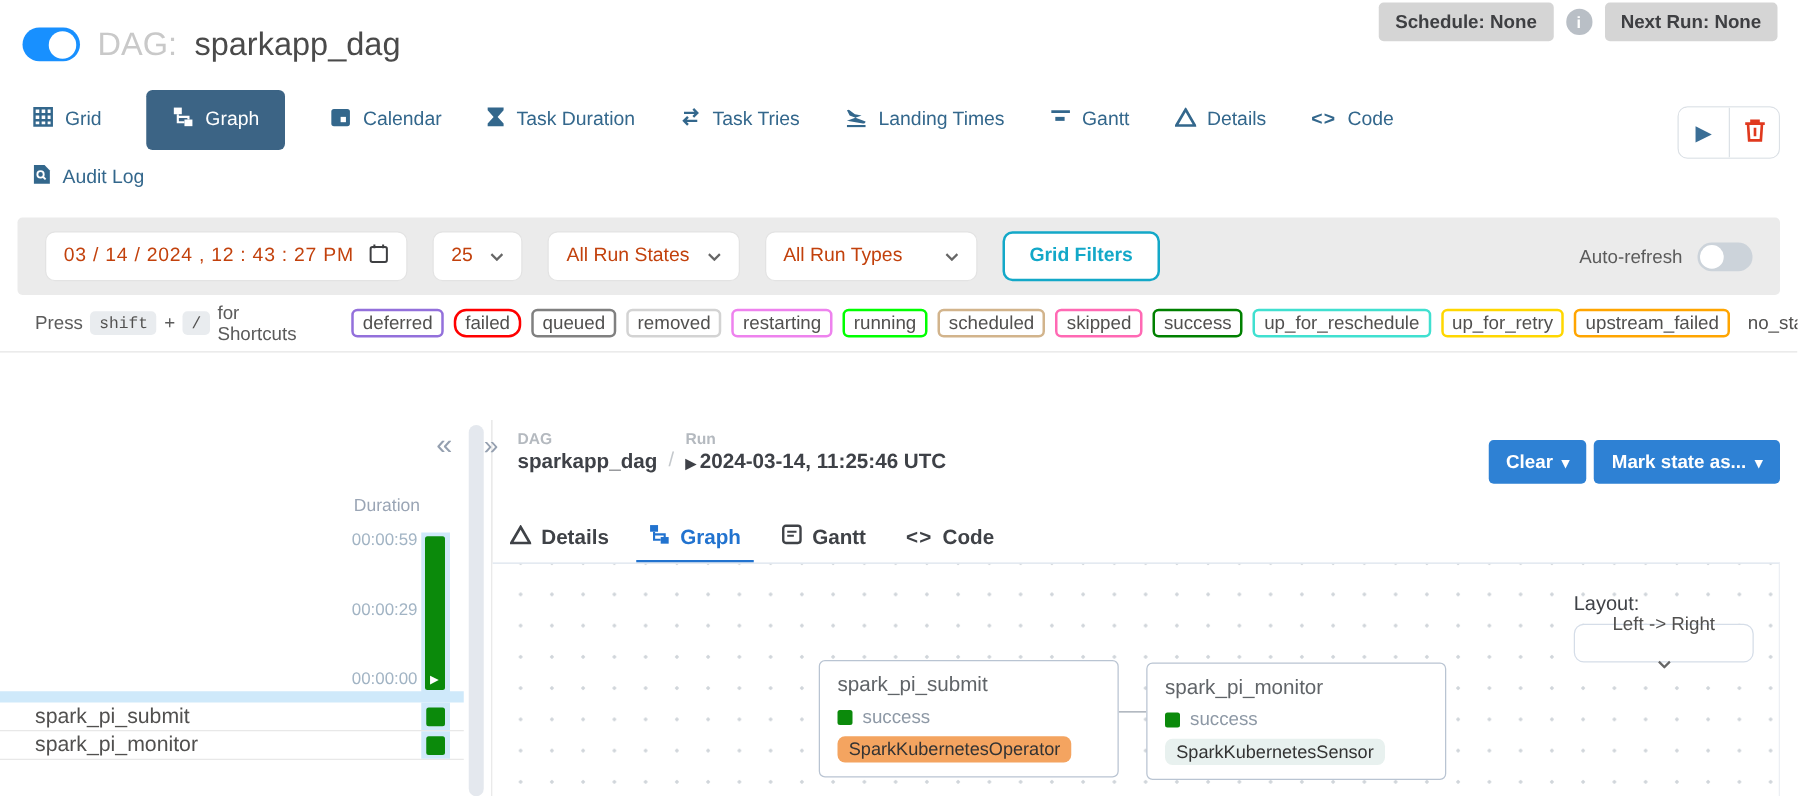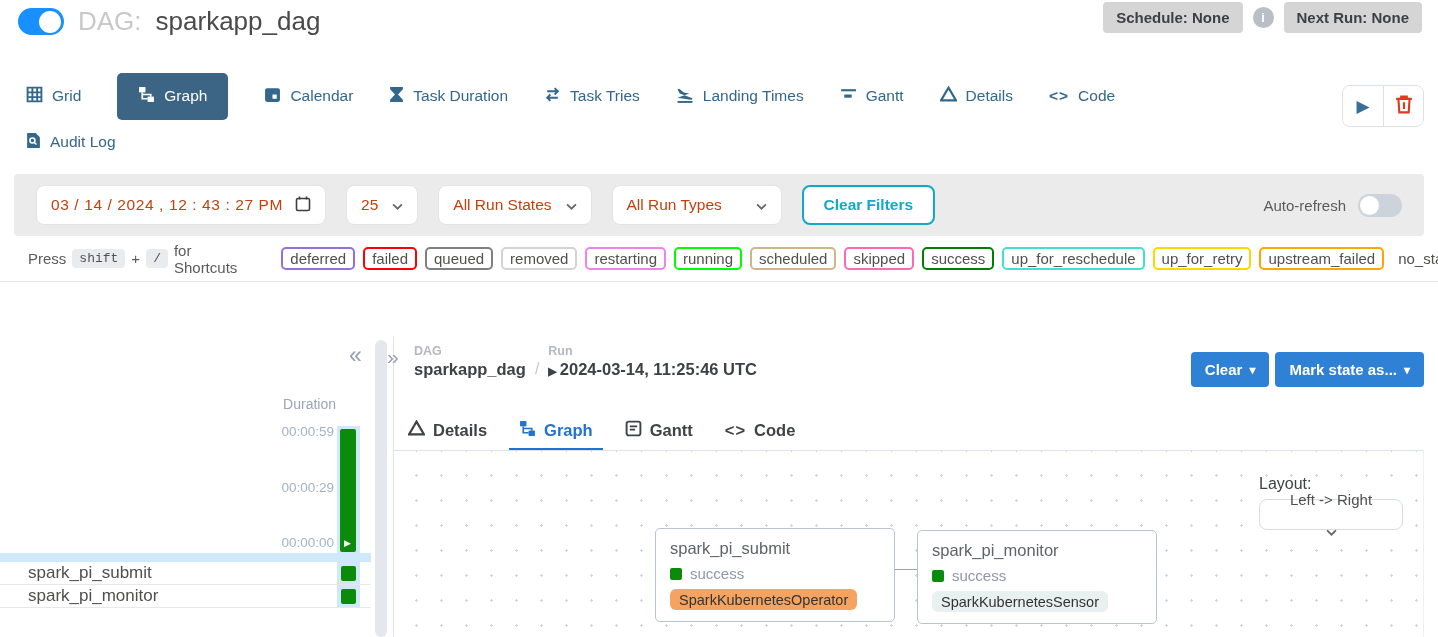--- a/index.html
+++ b/index.html
@@ -1,20 +1,20 @@
 <!DOCTYPE html>
 <html><head>
 <meta charset="utf-8">
 <style>
   * { margin:0; padding:0; box-sizing:border-box; }
   html,body { width:1438px; height:637px; background:#fff; overflow:hidden;
     font-family:"Liberation Sans", sans-serif; color:#51504f; }
 
   
-  .app-header { position:relative; padding:6px 14px 0 18px; height:58px; }
+  .app-header { position:relative; padding:20px 14px 0 18px; height:58px; }
   .dag-title-row { display:flex; align-items:center; gap:14px; }
   .toggle-on { width:46px; height:27px; border-radius:14px; background:#1890ff; position:relative; cursor:pointer; }
   .toggle-on .knob { position:absolute; top:2.5px; right:3px; width:22px; height:22px; border-radius:50%; background:#fff; }
   .dag-prefix { font-size:26px; color:#c9c9c9; }
   .dag-name { font-size:26px; color:#4a4a4a; }
   .top-badges { position:absolute; top:2px; right:16px; display:flex; align-items:center; gap:10px; }
   .info-badge { background:#d5d5d5; border-radius:4px; padding:7px 13px; font-size:15px; font-weight:bold; color:#3e3f42; }
   .info-circle { width:21px; height:21px; border-radius:50%; background:#b9bfc6; color:#fff; font-size:13px; font-weight:bold;
     display:flex; align-items:center; justify-content:center; font-style:normal; }
 
@@ -224,40 +224,40 @@
     <span class="sel-chevron"><svg width="11" height="7" viewBox="0 0 10 6">
           <polyline points="1,1 5,5 9,1" fill="none" stroke="#666" stroke-width="1.6"></polyline>
         </svg></span>
   </div>
   <div class="f-input" style="width:170px; justify-content:space-between;">
     <span>All Run Types</span>
     <span class="sel-chevron"><svg width="11" height="7" viewBox="0 0 10 6">
           <polyline points="1,1 5,5 9,1" fill="none" stroke="#666" stroke-width="1.6"></polyline>
         </svg></span>
   </div>
-  <button class="clear-filters">Clear Filters</button>
+  <button class="clear-filters">Grid Filters</button>
   <div class="auto-refresh">
     <span>Auto-refresh</span>
     <div class="toggle-off">
         <div class="knob"></div>
       </div>
   </div>
 </div>
 
 <div class="legend-row">
   <div class="shortcut-hint">
     <span>Press</span>
     <kbd>shift</kbd>
     <span>+</span>
     <kbd>/</kbd>
     <span>for Shortcuts</span>
   </div>
   <div class="legend">
     <span class="legend-badge" style="border-color: rgb(147, 112, 219);">deferred</span>
-    <span class="legend-badge" style="border-color: rgb(255, 0, 0);">failed</span>
+    <span class="legend-badge" style="border-color: rgb(255, 0, 0); border-radius: 10px;">failed</span>
     <span class="legend-badge" style="border-color: rgb(128, 128, 128);">queued</span>
     <span class="legend-badge" style="border-color: rgb(211, 211, 211);">removed</span>
     <span class="legend-badge" style="border-color: rgb(238, 130, 238);">restarting</span>
     <span class="legend-badge" style="border-color: rgb(0, 255, 0);">running</span>
     <span class="legend-badge" style="border-color: rgb(210, 180, 140);">scheduled</span>
     <span class="legend-badge" style="border-color: rgb(255, 105, 180);">skipped</span>
     <span class="legend-badge" style="border-color: rgb(0, 128, 0);">success</span>
     <span class="legend-badge" style="border-color: rgb(64, 224, 208);">up_for_reschedule</span>
     <span class="legend-badge" style="border-color: rgb(255, 215, 0);">up_for_retry</span>
     <span class="legend-badge" style="border-color: rgb(255, 165, 0);">upstream_failed</span>

